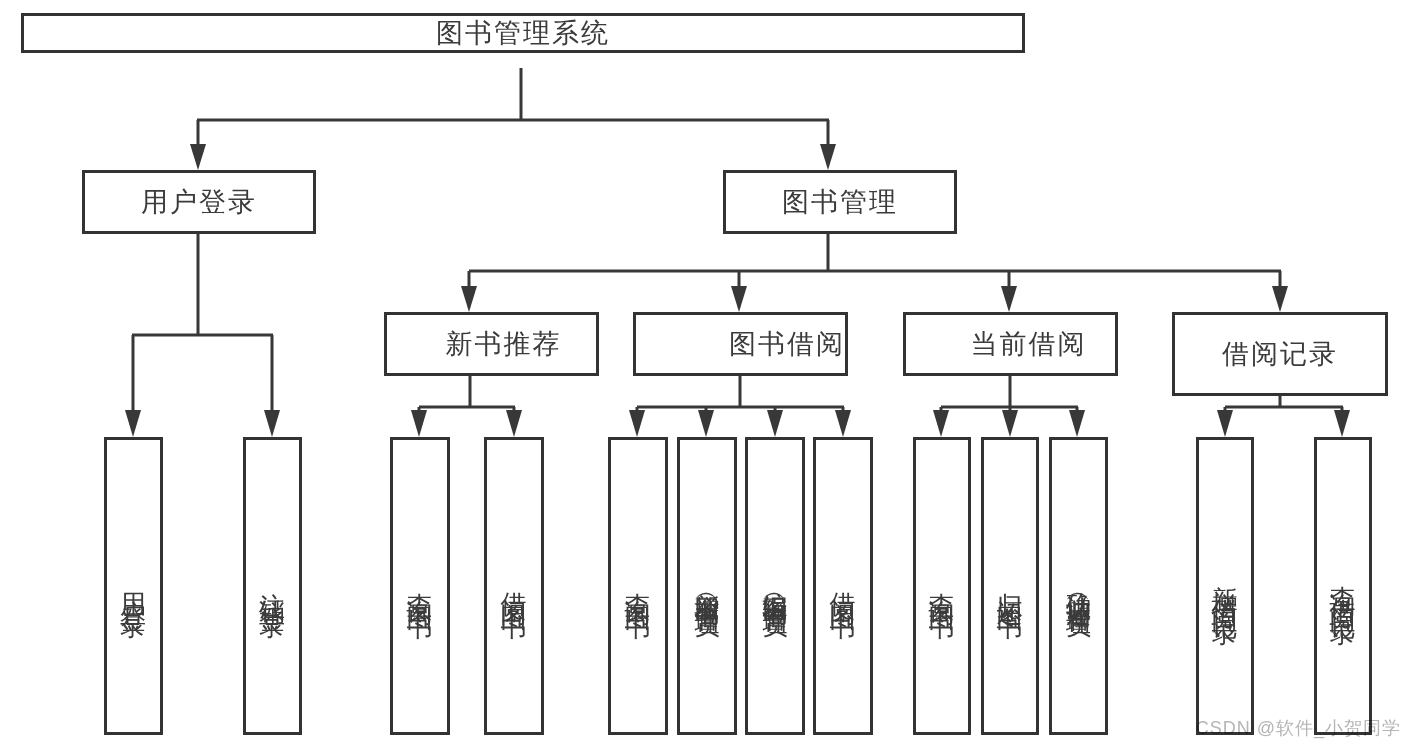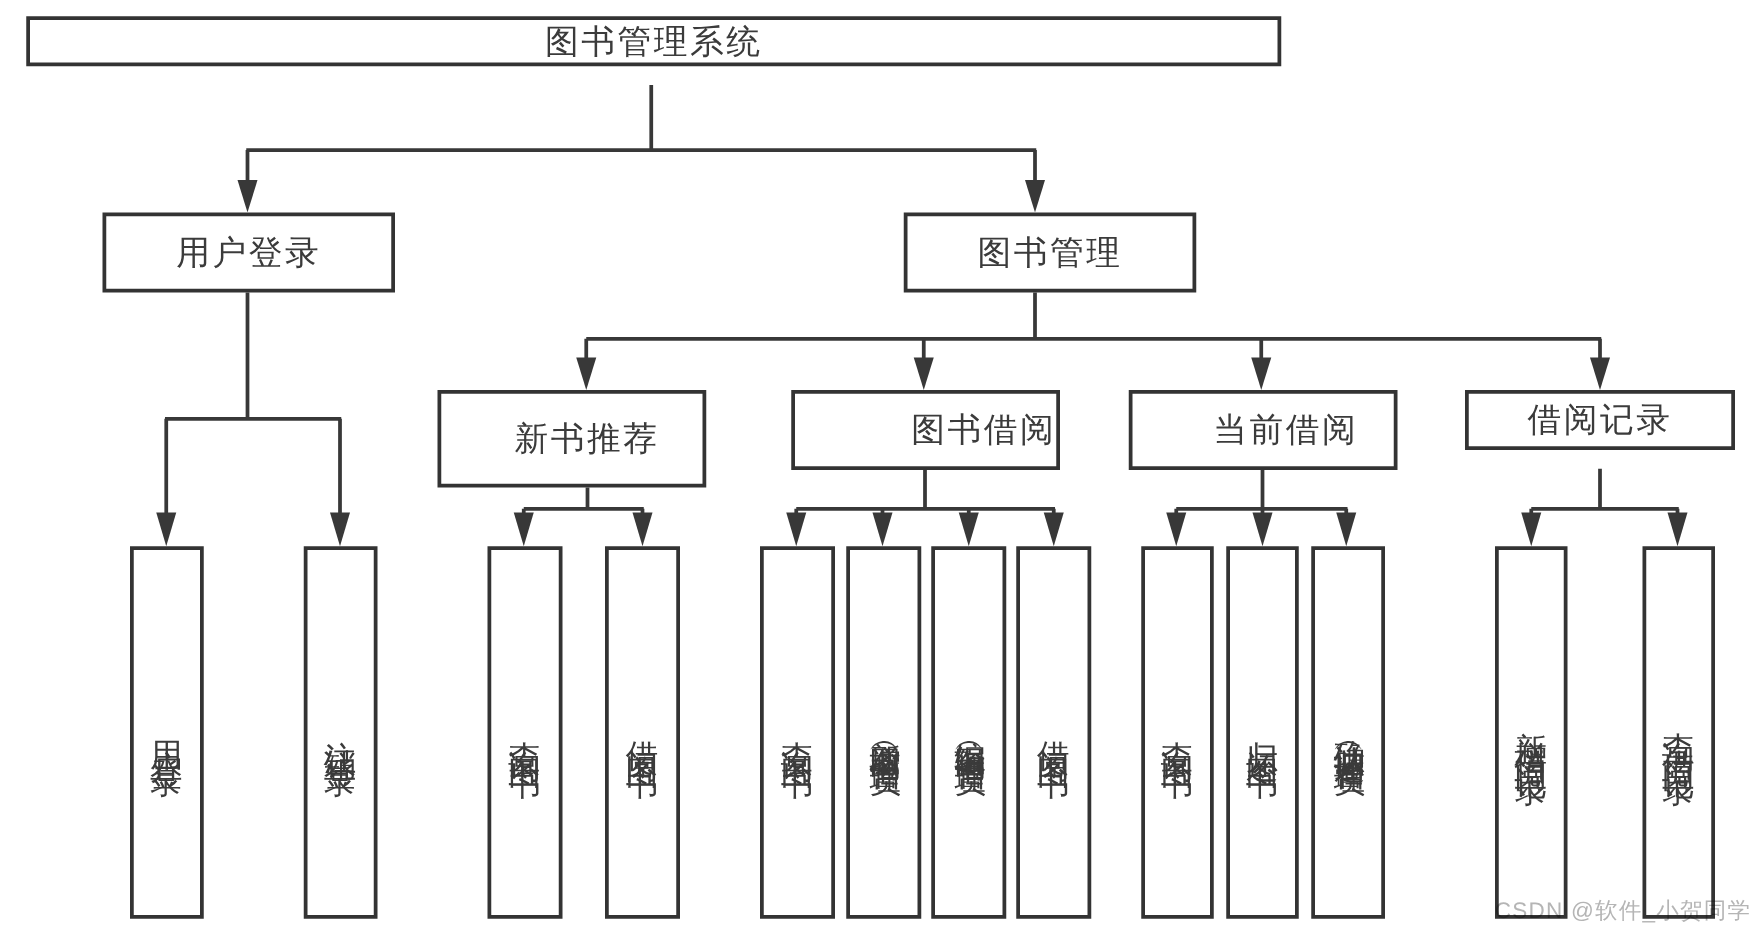--- a/index.html
+++ b/index.html
@@ -96,30 +96,30 @@
     <span>图书管理系统</span>
   </div>
 
   <div class="node hbox" style="left:82px; top:170px; width:234px; height:64px;">
     <span>用户登录</span>
   </div>
   <div class="node hbox" style="left:711px; top:170px; width:234px; height:64px;margin-left:12px;">
     <span>图书管理</span>
   </div>
 
-  <div class="node hbox" style="left:350px; top:312px; width:215px; height:78px;padding-left:24px;">
+  <div class="node hbox" style="left:384px; top:312px; width:215px; height:64px;padding-left:24px;">
     <span>新书推荐</span>
   </div>
   <div class="node hbox" style="left:633px; top:312px; width:215px; height:64px;justify-content:flex-end;">
     <span>图书借阅</span>
   </div>
   <div class="node hbox" style="left:903px; top:312px; width:215px; height:64px;padding-left:36px;">
     <span>当前借阅</span>
   </div>
-  <div class="node hbox" style="left:1172px; top:312px; width:216px; height:48px;text-align:right;">
+  <div class="node hbox" style="left:1172px; top:312px; width:216px; height:84px;text-align:right;">
     <span>借阅记录</span>
   </div>
 
   <div class="node vbox" style="left:104px; width:59px;">
     <span class="vtext">用户登录</span>
   </div>
   <div class="node vbox" style="left:243px; width:59px;">
     <span class="vtext">注销登录</span>
   </div>
 

